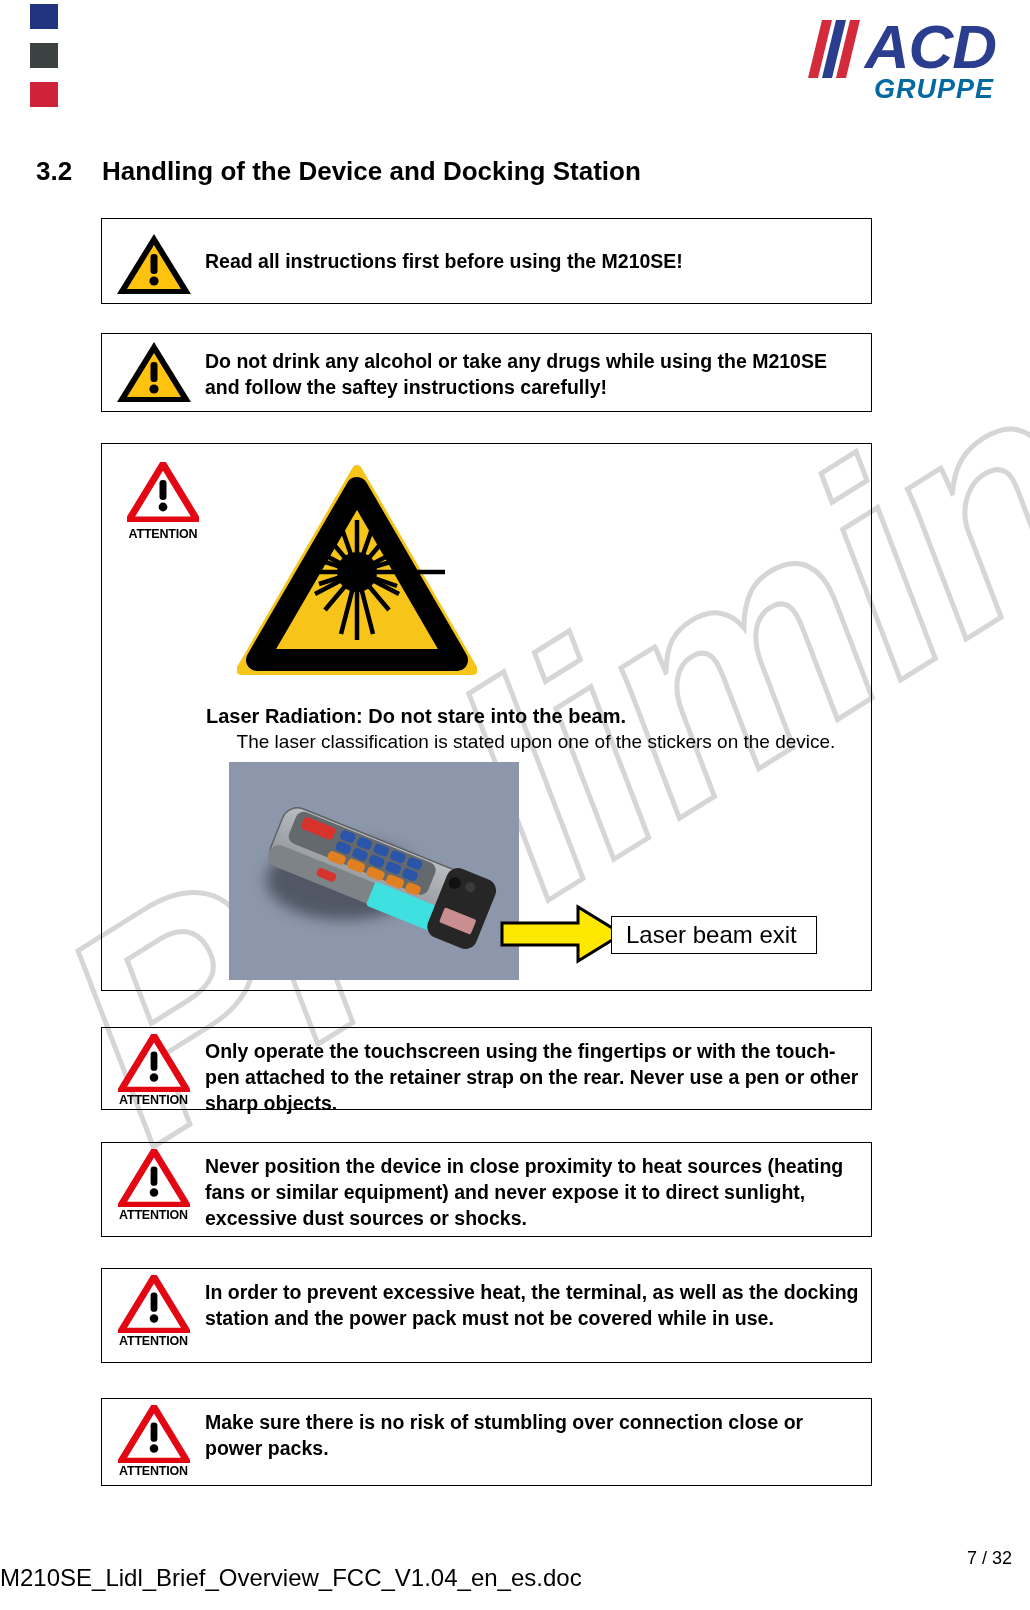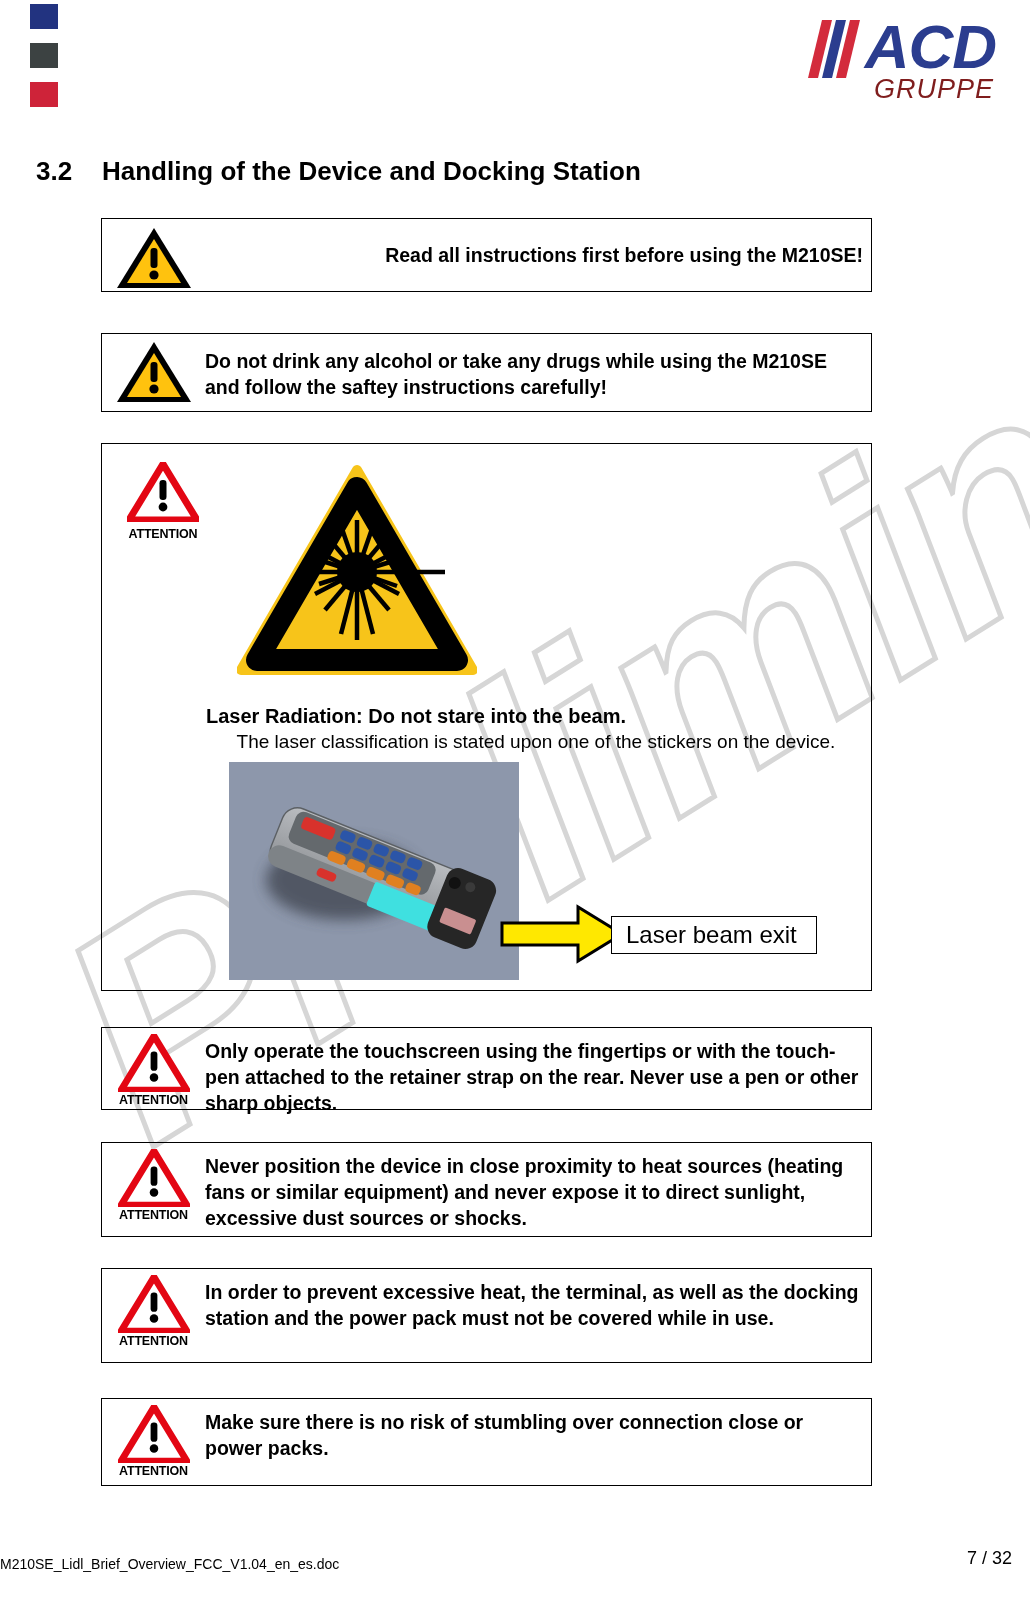--- a/index.html
+++ b/index.html
@@ -76,23 +76,23 @@
     font-style: italic;
     color: #2b3d8f;
     letter-spacing: -1px;
     line-height: 62px;
   }
   .logo-gruppe {
     position: absolute;
     right: 2px;
     top: 60px;
     font-size: 27px;
-    font-weight: normal;
+    font-weight: bold;
     font-style: italic;
-    color: #7f1d1d;
+    color: #0369a1;
     letter-spacing: 1px;
     line-height: 27px;
   }
   .logo-slashes {
     position: absolute;
     left: 0;
     top: 4px;
     width: 66px;
     height: 58px;
   }
@@ -143,21 +143,21 @@
     padding-right: 8px;
   }
   .attention-label {
     font-size: 12.5px;
     font-weight: bold;
     letter-spacing: -0.2px;
     margin-top: 1px;
   }
 
   
-  #box-read      { top: 218px; height: 74px; text-align: right; }
+  #box-read      { top: 218px; height: 86px; }
   #box-alcohol   { top: 333px; height: 79px; }
   #box-laser     { top: 443px; height: 548px; }
   #box-touch     { top: 1027px; height: 83px; }
   #box-heat      { top: 1142px; height: 95px; }
   #box-cover     { top: 1268px; height: 95px; }
   #box-stumble   { top: 1398px; height: 88px; }
 
   #box-read .wbox-text,
   #box-alcohol .wbox-text { padding-top: 14px; }
   #box-read .wbox-inner { align-items: center; }
@@ -234,22 +234,22 @@
     position: absolute;
     left: 0;
     top: 1548px;
     width: 1030px;
     height: 40px;
     z-index: 2;
   }
   .footer-file {
     position: absolute;
     left: 0;
-    top: 8px;
-    font-size: 14px;
+    top: 16px;
+    font-size: 24px;
   }
   .footer-page {
     position: absolute;
     right: 18px;
     top: 0;
     font-size: 18px;
   }
 </style>
 </head>
 <body>

